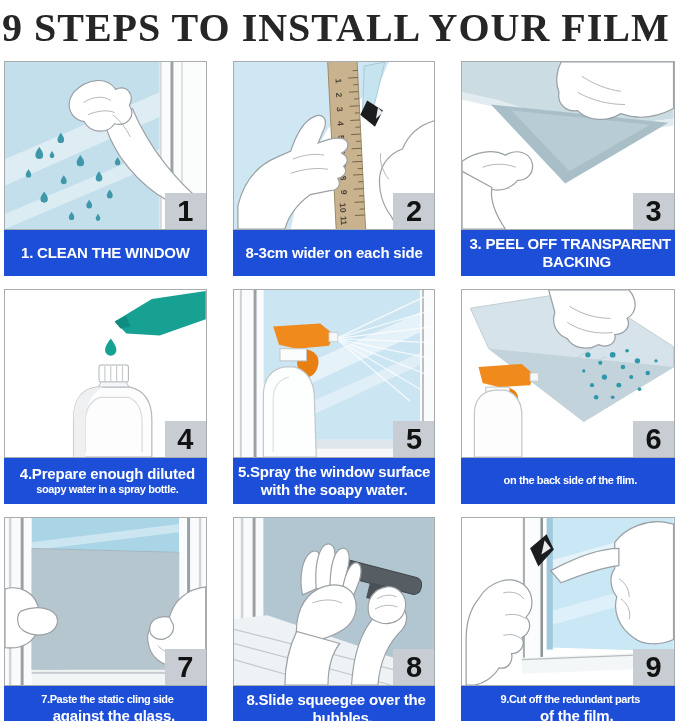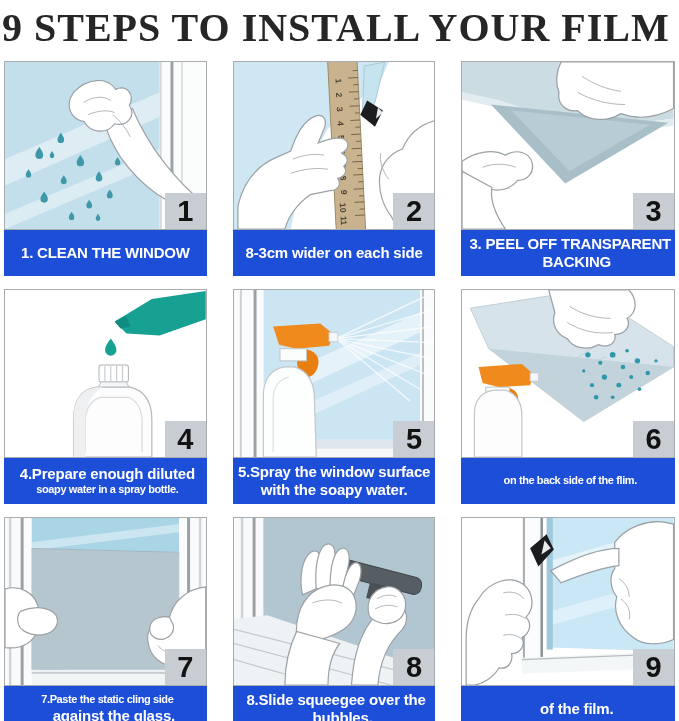--- a/index.html
+++ b/index.html
@@ -377,18 +377,19 @@
           <g>
             <path class="hand" d="M148,24 C160,8 180,2 196,4 L205,6 L205,120 C192,126 176,126 166,118 C152,108 146,92 150,78 C144,70 142,58 148,50 Z"></path>
             <path class="hand" d="M86,52 C110,39 134,30 152,30 L152,47 C134,49 113,57 96,64 Z"></path>
             <path class="crease" d="M152,60 C158,64 162,70 162,78"></path>
             <path class="crease" d="M154,80 C160,84 164,92 162,100"></path>
           </g>
         </svg>
         <div class="badge">9</div>
       </div>
       <div class="caption left">
+        <div class="cap-line sm">9.Cut off the redundant parts</div>
         <div class="cap-line indent">of the film.</div>
       </div>
     </div>
 
   </div>
 </div>
 
 </body></html>

